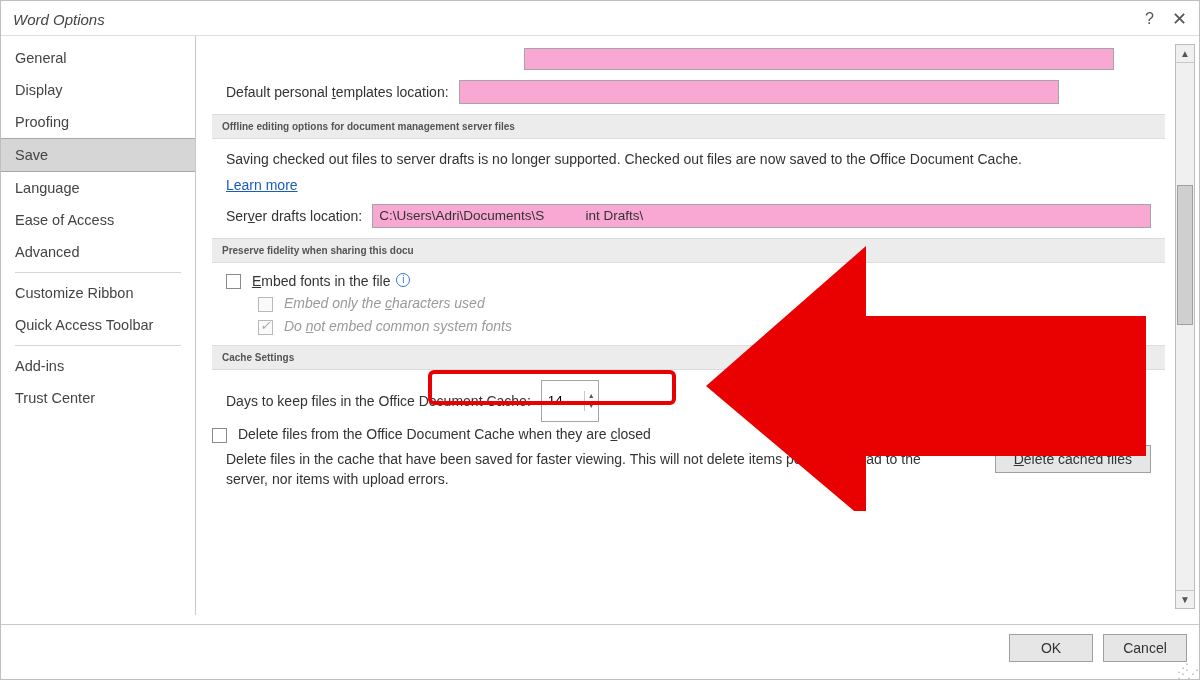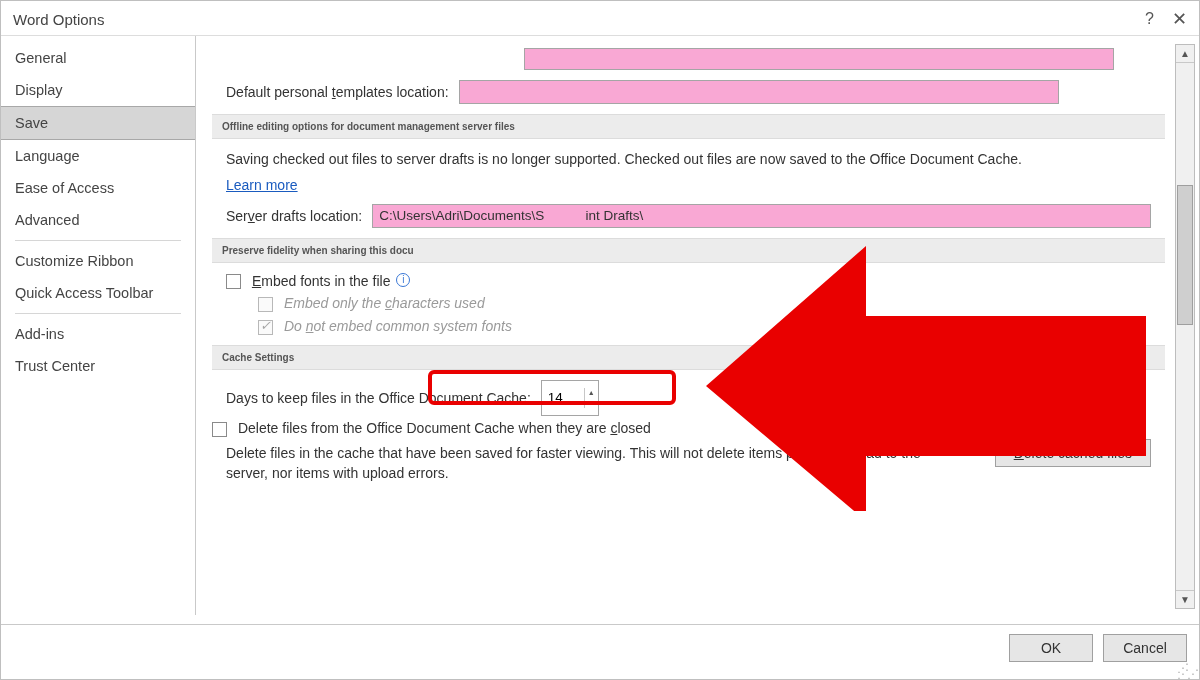--- a/index.html
+++ b/index.html
@@ -1,19 +1,19 @@
 <!DOCTYPE html>
 <html><head>
 <meta charset="utf-8">
 <style>
   * { box-sizing: border-box; }
   html, body { margin:0; padding:0; font-family: "Segoe UI", Tahoma, sans-serif; font-size:14px; color:#333; background:#fff; }
   .window { width:1200px; height:680px; border:1px solid #bfbfbf; position:relative; }
   .titlebar { display:flex; align-items:center; justify-content:space-between; padding:6px 12px 4px 12px; height:34px; }
-  .titlebar .title { font-size:15px; color:#444; }
+  .titlebar .title { font-size:15px; color:#444;font-style:italic; }
   .titlebar .ctrls { display:flex; gap:18px; align-items:center; }
   .titlebar .ctrls .ico { font-size:16px; color:#555; cursor:pointer; }
   .titlebar .ctrls .closex { font-size:18px; font-weight:300; }
 
   .body { display:flex; height:580px; border-top:1px solid #ddd; }
 
   .sidebar { width:195px; border-right:1px solid #c9c9c9; padding:6px 0; }
   .sidebar .cat { padding:8px 14px; font-size:14.5px; color:#444; cursor:pointer; }
   .sidebar .cat.selected { background:#d6d6d6; border:1px solid #a8a8a8; border-left:none; border-right:none; }
   .sidebar .divider { border-top:1px solid #d6d6d6; margin:4px 14px; }
@@ -35,21 +35,21 @@
   .section-body { margin:6px 20px 2px 20px; font-size:14px; color:#333; line-height:1.45; }
   .link { color:#1a5bbf; text-decoration:underline; cursor:pointer; }
   .under { text-decoration:underline; }
 
   .checkbox { display:inline-block; width:15px; height:15px; border:1px solid #8a8a8a; background:#fff; vertical-align:middle; margin-right:7px; position:relative; }
   .checkbox.disabled { border-color:#b8b8b8; background:#fafafa; }
   .checkbox.checked.disabled::after { content:'✓'; position:absolute; left:1px; top:-3px; font-size:13px; color:#a5a5a5; }
   .check-row { margin:4px 0 6px 20px; font-size:14px; }
   .check-row.sub { margin-left:52px; color:#9a9a9a;font-style:italic; }
 
-  .spin { display:inline-flex; align-items:center; border:1px solid #a5a5a5; height:36px; }
+  .spin { display:inline-flex; align-items:center; border:1px solid #a5a5a5; height:42px; }
   .spin input { border:none; width:42px; height:100%; padding:0 6px; font-size:13.5px; outline:none; }
   .spin .btns { display:flex; flex-direction:column; border-left:1px solid #c7c7c7; }
   .spin .btns span { font-size:7px; padding:0 3px; line-height:10px; color:#555; cursor:pointer; }
 
   .btn { border:1px solid #a0a0a0; background:#e6e6e6; padding:5px 18px; font-size:14px; color:#333; cursor:pointer; }
   .delete-cached { float:right; margin-top:-4px; }
 
   .footer { position:absolute; bottom:9px; left:0; right:0; height:46px; border-top:1px solid #c9c9c9; display:flex; justify-content:flex-end; align-items:center; padding:0 12px; gap:10px; }
   .footer .btn { min-width:84px; text-align:center; }
   .resize-grip { position:absolute; right:2px; bottom:2px; font-size:12px; color:#b0b0b0; letter-spacing:-2px; line-height:6px; }
@@ -70,20 +70,21 @@
       <span class="ico">?</span>
       <span class="ico closex">✕</span>
     </div>
   </div>
 
   <div class="body">
 
     <div class="sidebar">
       <div class="cat">General</div>
       <div class="cat">Display</div>
+      <div class="cat">Proofing</div>
       <div class="cat selected">Save</div>
       <div class="cat">Language</div>
       <div class="cat">Ease of Access</div>
       <div class="cat">Advanced</div>
       <div class="divider"></div>
       <div class="cat">Customize Ribbon</div>
       <div class="cat">Quick Access Toolbar</div>
       <div class="divider"></div>
       <div class="cat">Add-ins</div>
       <div class="cat">Trust Center</div>

